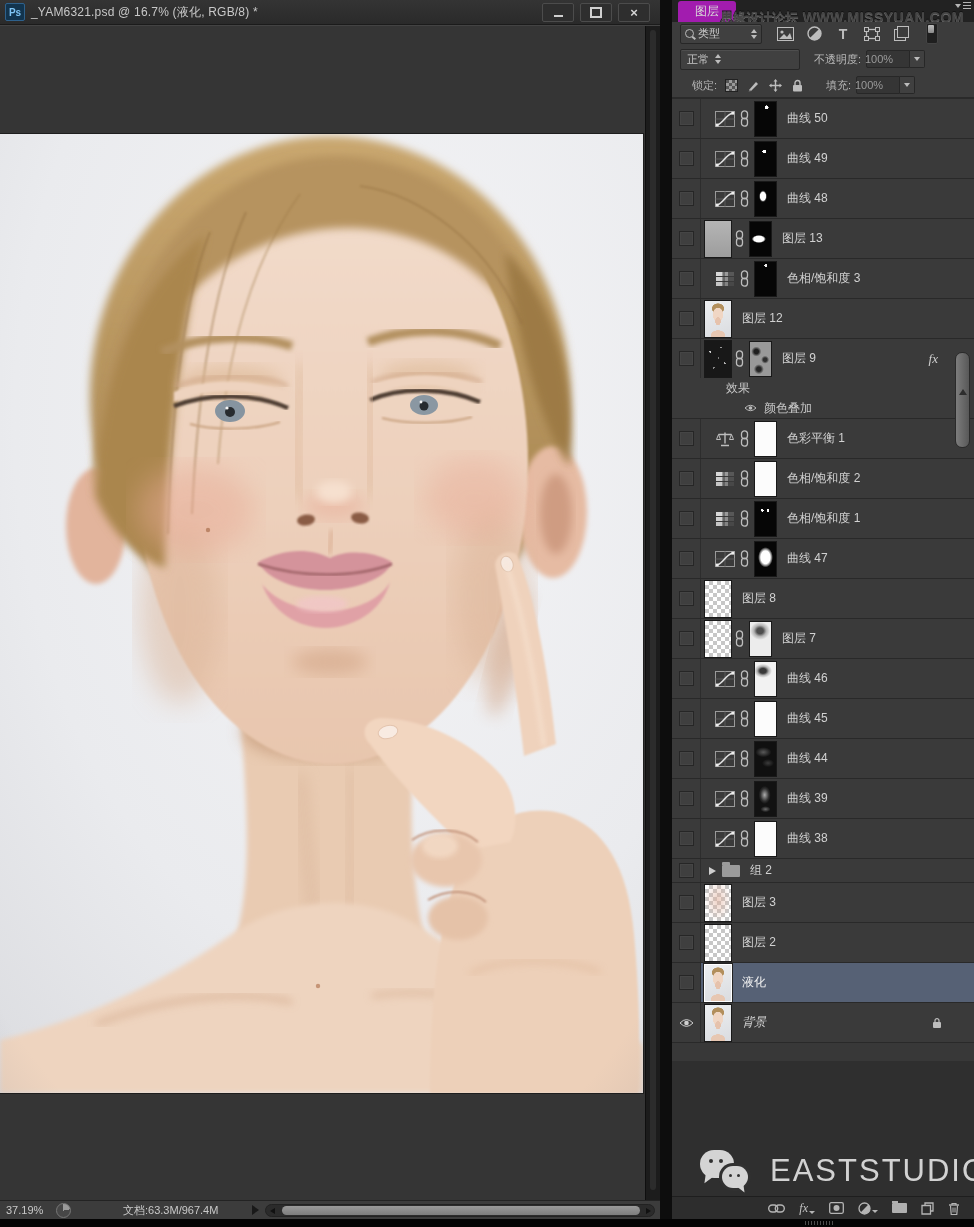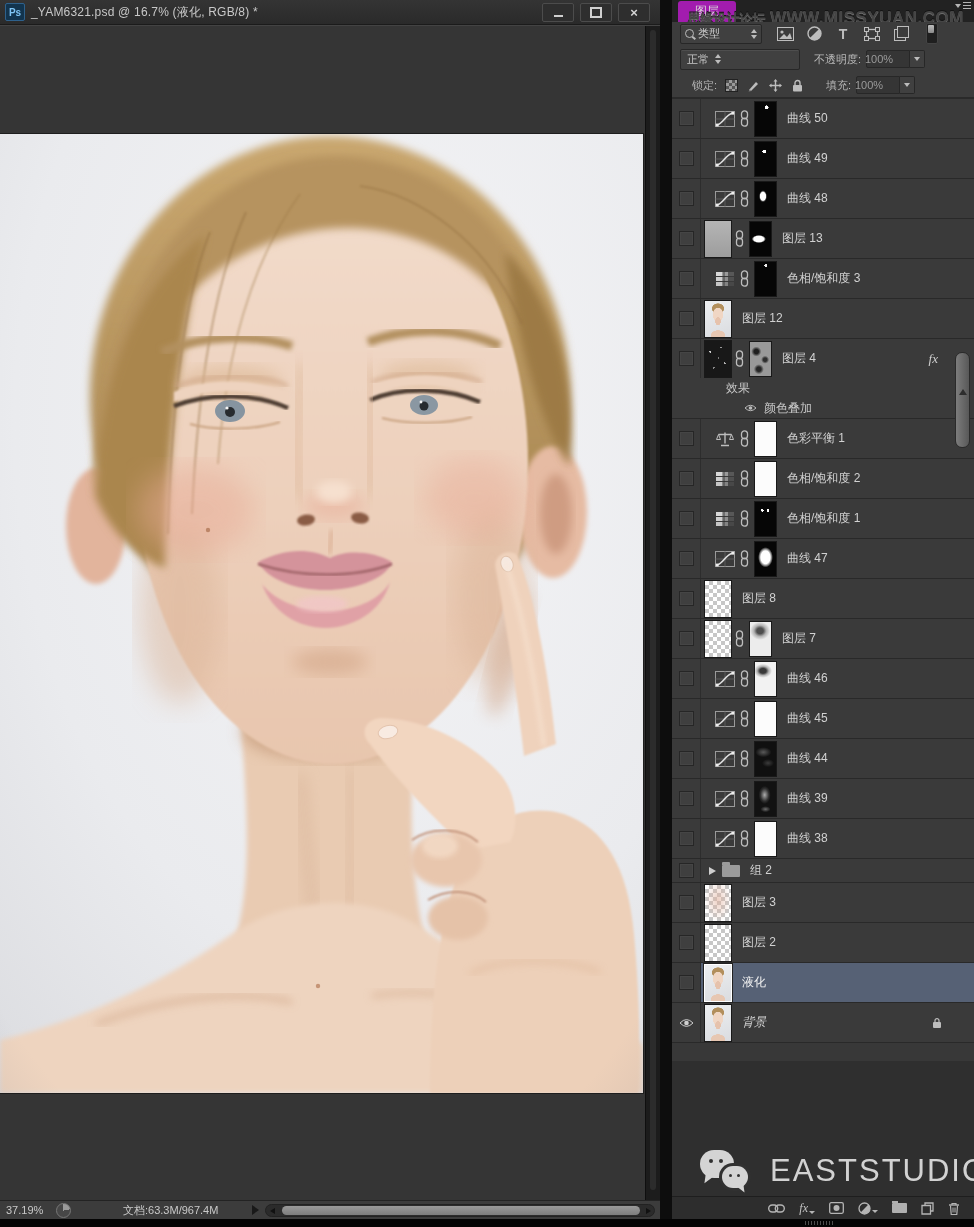--- a/index.html
+++ b/index.html
@@ -36,21 +36,21 @@
   .bottomstrip{position:absolute;left:0;top:1219px;width:974px;height:8px;background:#040404}
   .gripdots{position:absolute;left:805px;top:2px;width:28px;height:4px;
             background:repeating-linear-gradient(90deg,#4d4d4d 0 1px,transparent 1px 3px)}
   
   .panel{position:absolute;left:672px;top:0;width:302px;height:1219px;background:#383838}
   .tabbar{position:relative;height:22px;background:#222}
   .tab{position:absolute;left:6px;top:1px;width:58px;height:21px;background:#a21caf;border-radius:3px 3px 0 0;
        color:#d8d8d8;font-size:12px;display:flex;align-items:center;justify-content:center}
   .wm1{position:absolute;right:10px;top:8px;color:#454545;font-weight:bold;white-space:nowrap;
        text-shadow:0 1px 0 #6e6e6e,0 -1px 0 #141414}
-  .wm1 .cn{font-size:13px}.wm1 .en{font-size:17px;letter-spacing:.5px}
+  .wm1 .cn{font-size:13px}.wm1 .en{font-size:14px;letter-spacing:.5px}
   .panelmenu{position:absolute;right:3px;top:2px;width:16px;height:10px}
   .panelmenu .v{position:absolute;left:0;top:2px;width:0;height:0;border-top:4px solid #b5b5b5;border-left:3px solid transparent;border-right:3px solid transparent}
   .panelmenu .lines{position:absolute;right:0;top:0;width:8px;height:8px;
        background:repeating-linear-gradient(#b5b5b5 0 1px,transparent 1px 3px)}
   .phead{position:relative;height:77px;background:#3c3c3c;border-bottom:2px solid #2a2a2a;box-sizing:border-box}
   .frow{position:absolute;left:0;top:0;width:100%;height:23px;display:flex;align-items:center}
   .combo{margin-left:8px;width:80px;height:18px;background:#404040;border:1px solid #272727;border-radius:2px;
          display:flex;align-items:center;color:#cfcfcf;font-size:11px;box-shadow:inset 0 1px 0 #4e4e4e}
   .mag{width:7px;height:7px;border:1.5px solid #b9b9b9;border-radius:50%;margin:0 4px 0 4px;position:relative}
   .mag::after{content:"";position:absolute;left:6px;top:7px;width:4px;height:1.5px;background:#b9b9b9;transform:rotate(40deg)}
@@ -571,21 +571,21 @@
           </div>
           <div class="lcontent">
             <div class="pthumb t-speckle"></div>
             <span class="chain">
               <svg width="9" height="17" viewBox="0 0 9 17">
                 <rect x="1.5" y="0.8" width="6" height="8" rx="3" fill="none" stroke="#bdbdbd" stroke-width="1.3"></rect>
                 <rect x="1.5" y="8.2" width="6" height="8" rx="3" fill="none" stroke="#bdbdbd" stroke-width="1.3"></rect>
               </svg>
             </span>
             <div class="mask m-blotch"></div>
-            <div class="lname">图层 4</div>
+            <div class="lname">图层 9</div>
             <div class="fxbadge">fx</div>
           </div>
         </div>
         <div class="subrow">
           <div class="ind1">效果</div>
         </div>
         <div class="subrow">
           <div class="eyesm">
             <svg width="13" height="8" viewBox="0 0 13 8">
               <path d="M1 4 Q6.5 -1.4 12 4 Q6.5 9.4 1 4 Z" fill="none" stroke="#bdbdbd"></path>

